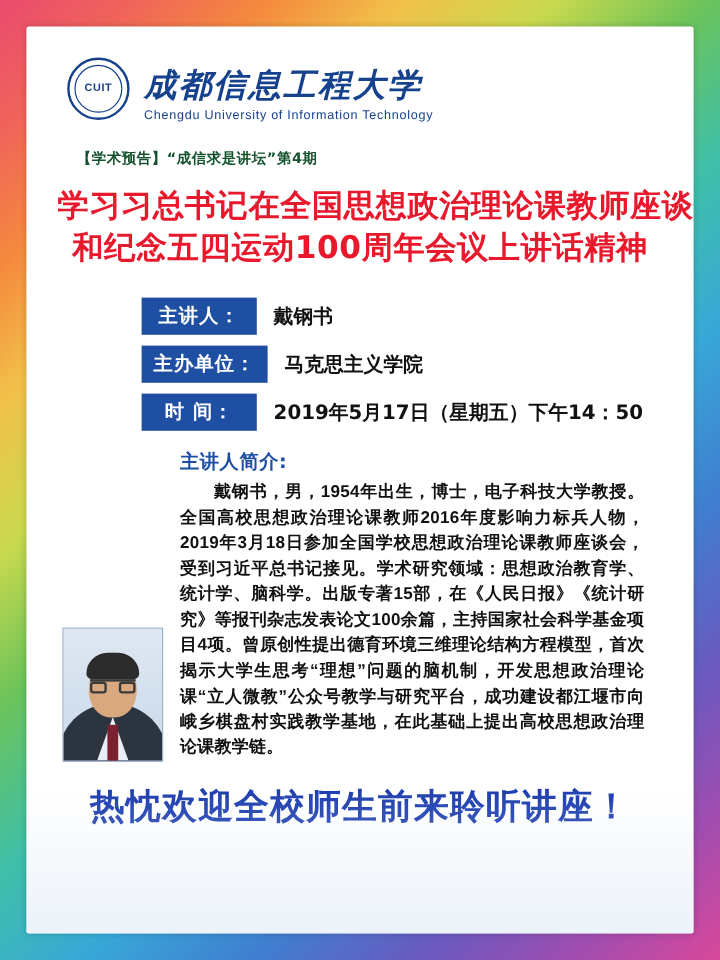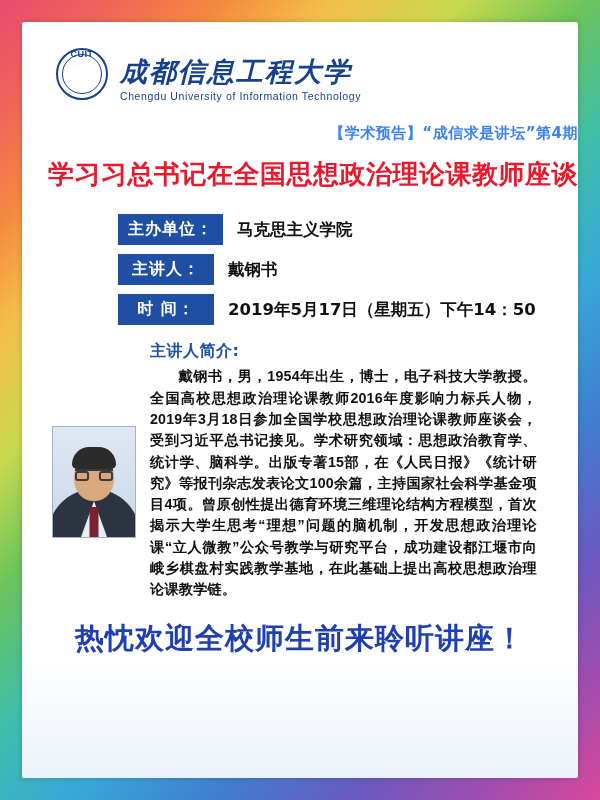--- a/index.html
+++ b/index.html
@@ -60,21 +60,21 @@
     align-items: center;
     padding: 24px 0 6px 34px;
   }
   .crest {
     width: 52px;
     height: 52px;
     border-radius: 50%;
     border: 2px solid #16418c;
     box-sizing: border-box;
     display: flex;
-    align-items: flex-start;
+    align-items: center;
     justify-content: center;
     flex: none;
     position: relative;
     background: #fff;
   }
   .crest::before {
     content: "";
     position: absolute;
     left: 4px; top: 4px; right: 4px; bottom: 4px;
     border: 1px solid #16418c;
@@ -106,25 +106,24 @@
     font-size: 10.5px;
     color: #16418c;
     letter-spacing: 0.6px;
     text-align: right;
   }
 
   
   .series {
     margin: 16px 0 0 42px;
     font-family: "DejaVu Sans", "Liberation Sans", sans-serif;
-    font-size: 15px;
-    font-weight: bold;
-    color: #3b82f6;
+    font-size: 12px;
+    font-weight: bold;
+    color: #14532d;
     letter-spacing: 0.5px;
-    text-align: right;
   }
 
   
   .title {
     margin: 14px 26px 0 26px;
     text-align: center;
     font-family: "DejaVu Sans", "Liberation Sans", sans-serif;
     font-size: 26px;
     font-weight: bold;
     color: #e8192c;
@@ -166,21 +165,21 @@
     font-size: 16.5px;
     font-weight: bold;
     color: #111;
     white-space: nowrap;
   }
 
   
   .bio {
     margin: 16px 41px 0 30px;
     display: flex;
-    align-items: center;
+    align-items: flex-end;
   }
   .portrait {
     width: 84px;
     height: 112px;
     flex: none;
     border: 1px solid #9fb4cc;
     box-sizing: border-box;
     background: linear-gradient(to bottom, #dfe8f2 0%, #c9d8ea 100%);
     position: relative;
     overflow: hidden;
@@ -307,30 +306,31 @@
       <div class="uni-names">
         <div class="uni-cn">成都信息工程大学</div>
         <div class="uni-en">Chengdu University of Information Technology</div>
       </div>
     </div>
 
     <div class="series">【学术预告】“成信求是讲坛”第4期</div>
 
     <div class="title">
       <span class="line">学习习总书记在全国思想政治理论课教师座谈会</span>
+      <span class="line">和纪念五四运动100周年会议上讲话精神</span>
     </div>
 
     <div class="info">
+      <div class="info-row">
+        <div class="info-label">主讲人：</div>
+        <div class="info-value">戴钢书</div>
+      </div>
       <div class="info-row">
         <div class="info-label">主办单位：</div>
         <div class="info-value">马克思主义学院</div>
-      </div>
-      <div class="info-row">
-        <div class="info-label">主讲人：</div>
-        <div class="info-value">戴钢书</div>
       </div>
       <div class="info-row">
         <div class="info-label">时  间：</div>
         <div class="info-value">2019年5月17日（星期五）下午14：50</div>
       </div>
     </div>
 
     <div class="bio">
       <div class="portrait">
         <div class="suit"></div>

